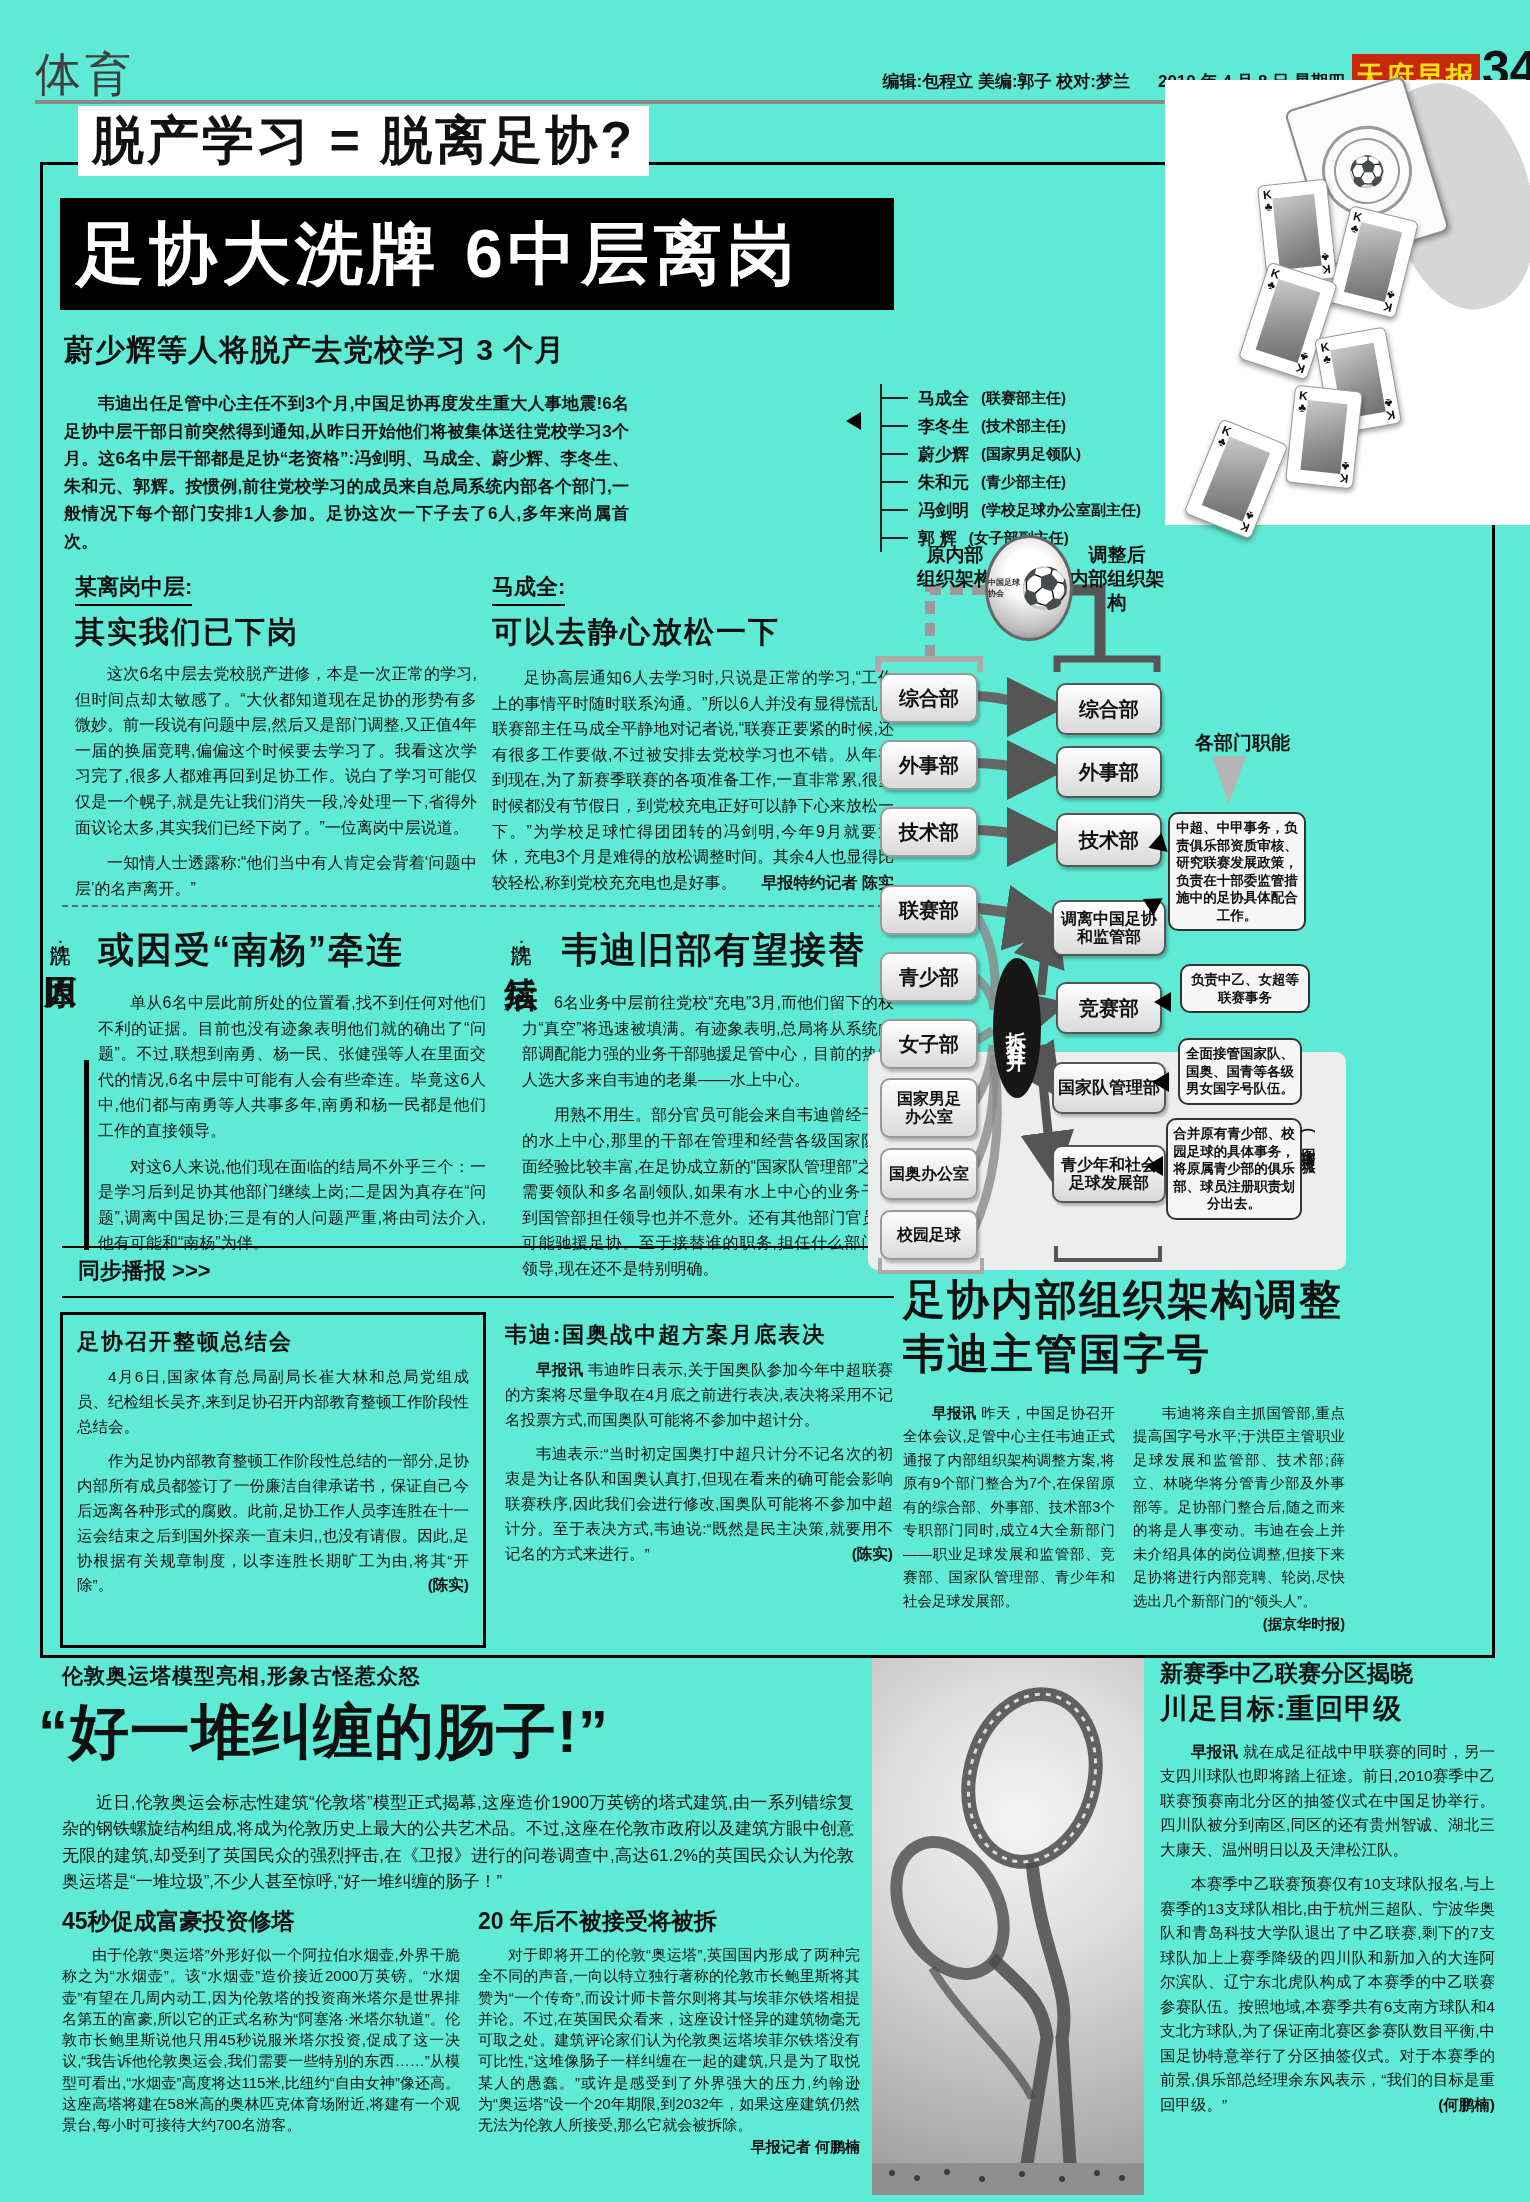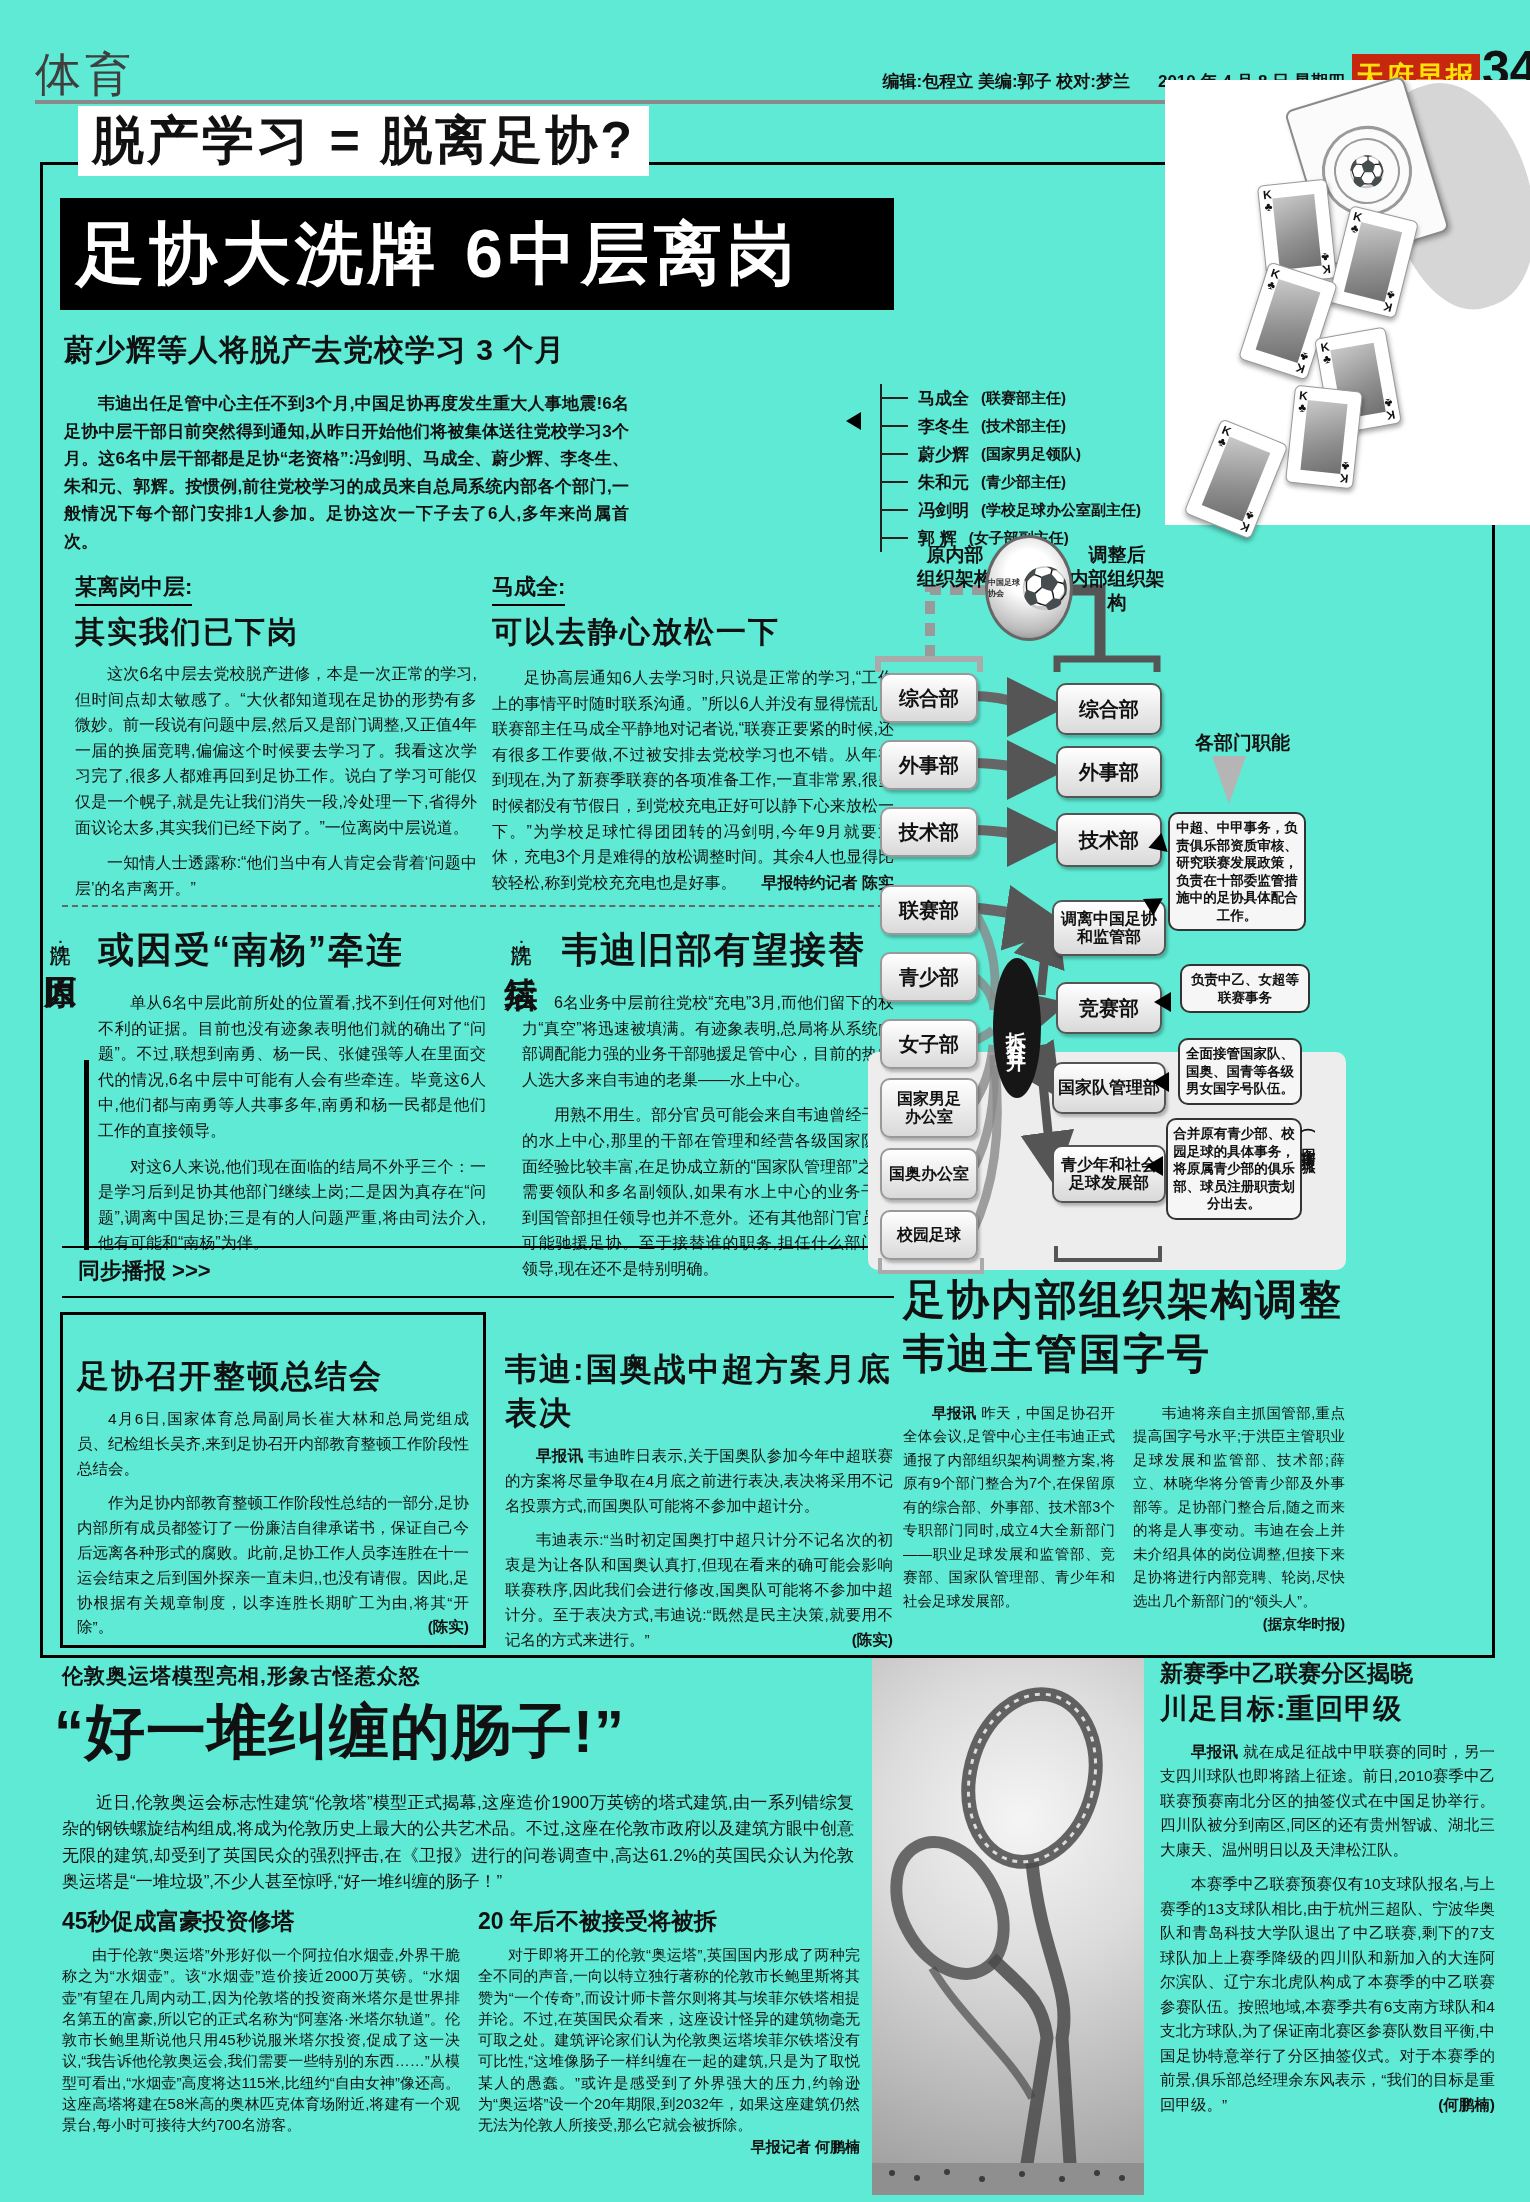--- a/index.html
+++ b/index.html
@@ -41,21 +41,21 @@
   
   .v-tag{writing-mode:vertical-rl;text-orientation:upright;line-height:1;}
   .v-tag .small{font-size:21px;}
   .v-tag .big{font-size:33px;font-weight:900;}
   .ana-h{font-size:36px;font-weight:900;letter-spacing:2px;}
   .vbar{background:#000;}
   
   .sync-label{font-size:22px;font-weight:900;}
   .rule2{background:#000;height:2px;}
   .sync-box{border:3px solid #000;padding:12px 14px;}
-  .sync-h{font-size:32px;font-weight:bold;letter-spacing:2px;margin-bottom:8px;margin-top:28px;}
+  .sync-h{font-size:22px;font-weight:bold;letter-spacing:2px;margin-bottom:8px;}
   .body155{font-size:15.5px;line-height:1.6;}
   
   .chart-bg{background:#ededed;border-radius:10px;}
   .chart-label{font-size:19px;font-weight:bold;text-align:center;line-height:1.25;}
   .crest{border-radius:50%;border:3px solid #666;
          background:radial-gradient(circle at 50% 35%,#fff 30%,#bbb 75%,#777 100%);
          display:flex;flex-direction:row;align-items:center;justify-content:center;}
   .crest .cap{font-size:8px;font-weight:bold;color:#333;}
   .crest .ball{font-size:40px;line-height:1;}
   .dept{border:2px solid #999;border-radius:10px;background:linear-gradient(#ffffff,#d9d9d9);
@@ -300,21 +300,21 @@
   <div class="abs org-h" style="left:903px;top:1272px;">足协内部组织架构调整</div>
   <div class="abs org-h" style="left:903px;top:1326px;">韦迪主管国字号</div>
   <div class="abs body145 just" style="left:903px;top:1402px;width:212px;">
     <p><span class="lead-in">早报讯</span> <span>昨天，中国足协召开全体会议,足管中心主任韦迪正式通报了内部组织架构调整方案,将原有9个部门整合为7个,在保留原有的综合部、外事部、技术部3个专职部门同时,成立4大全新部门——职业足球发展和监管部、竞赛部、国家队管理部、青少年和社会足球发展部。</span></p>
   </div>
   <div class="abs body145 just" style="left:1133px;top:1402px;width:212px;">
     <p><span>韦迪将亲自主抓国管部,重点提高国字号水平;于洪臣主管职业足球发展和监管部、技术部;薛立、林晓华将分管青少部及外事部等。足协部门整合后,随之而来的将是人事变动。韦迪在会上并未介绍具体的岗位调整,但接下来足协将进行内部竞聘、轮岗,尽快选出几个新部门的“领头人”。</span><span class="byline">(据京华时报)</span></p>
   </div>
 
   <div class="abs tower-kicker" style="left:62px;top:1662px;">伦敦奥运塔模型亮相,形象古怪惹众怒</div>
-  <div class="abs tower-h" style="left:54px;top:1692px;">“好一堆纠缠的肠子!”</div>
+  <div class="abs tower-h" style="left:38px;top:1692px;">“好一堆纠缠的肠子!”</div>
   <div class="abs tower-intro just" style="left:62px;top:1790px;width:792px;">
     <p style="margin:0;">近日,伦敦奥运会标志性建筑“伦敦塔”模型正式揭幕,这座造价1900万英镑的塔式建筑,由一系列错综复杂的钢铁螺旋结构组成,将成为伦敦历史上最大的公共艺术品。不过,这座在伦敦市政府以及建筑方眼中创意无限的建筑,却受到了英国民众的强烈抨击,在《卫报》进行的问卷调查中,高达61.2%的英国民众认为伦敦奥运塔是“一堆垃圾”,不少人甚至惊呼,“好一堆纠缠的肠子！”</p>
   </div>
   <div class="abs sub-h" style="left:62px;top:1906px;">45秒促成富豪投资修塔</div>
   <div class="abs body15 just" style="left:62px;top:1944px;width:398px;">
     <p style="margin:0;">由于伦敦“奥运塔”外形好似一个阿拉伯水烟壶,外界干脆称之为“水烟壶”。该“水烟壶”造价接近2000万英镑。“水烟壶”有望在几周内动工,因为伦敦塔的投资商米塔尔是世界排名第五的富豪,所以它的正式名称为“阿塞洛·米塔尔轨道”。伦敦市长鲍里斯说他只用45秒说服米塔尔投资,促成了这一决议,“我告诉他伦敦奥运会,我们需要一些特别的东西……”从模型可看出,“水烟壶”高度将达115米,比纽约“自由女神”像还高。这座高塔将建在58米高的奥林匹克体育场附近,将建有一个观景台,每小时可接待大约700名游客。</p>
   </div>
   <div class="abs sub-h" style="left:478px;top:1906px;">20 年后不被接受将被拆</div>
   <div class="abs body15 just" style="left:478px;top:1944px;width:382px;">
     <p style="margin:0;"><span>对于即将开工的伦敦“奥运塔”,英国国内形成了两种完全不同的声音,一向以特立独行著称的伦敦市长鲍里斯将其赞为“一个传奇”,而设计师卡普尔则将其与埃菲尔铁塔相提并论。不过,在英国民众看来，这座设计怪异的建筑物毫无可取之处。建筑评论家们认为伦敦奥运塔埃菲尔铁塔没有可比性,“这堆像肠子一样纠缠在一起的建筑,只是为了取悦某人的愚蠢。”或许是感受到了外界强大的压力,约翰逊为“奥运塔”设一个20年期限,到2032年，如果这座建筑仍然无法为伦敦人所接受,那么它就会被拆除。</span><span class="byline">早报记者 何鹏楠</span></p>

